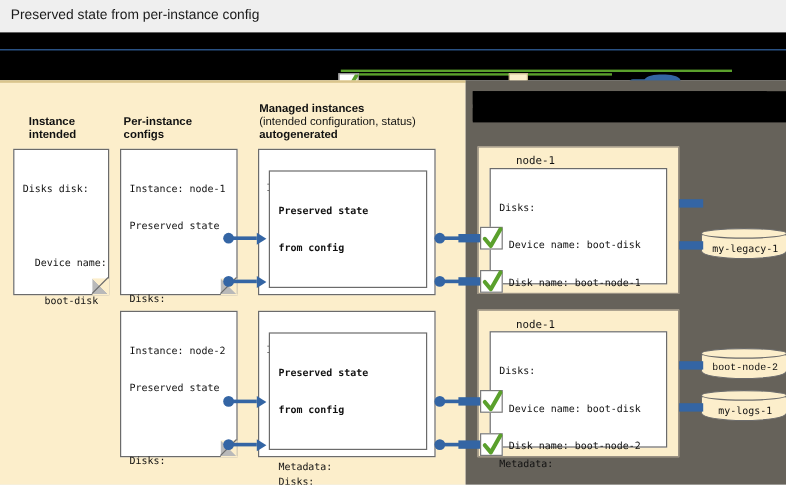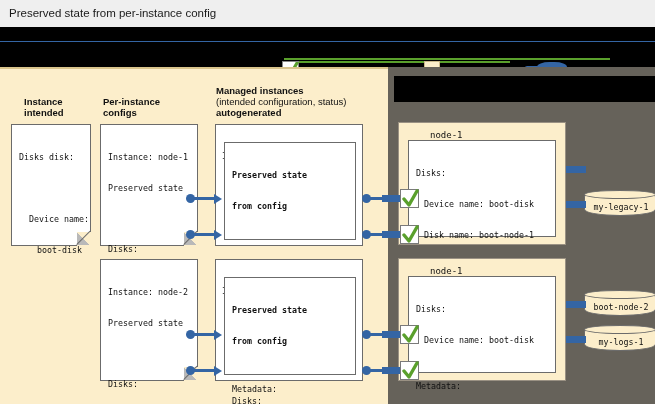--- a/index.html
+++ b/index.html
@@ -286,34 +286,35 @@
     <div>Metadata:</div>
     
   </div>
 
   <div class="nodebox" style="left:398px; top:258px; width:168px; height:123px;">
     <div class="nodelabel">node-1</div>
   </div>
   <div class="inner" style="left:408px; top:276px; width:148px; height:97px;">
     <div>Disks:</div>
     <div style="padding-left:8px;">Device name: boot-disk</div>
+    <div style="padding-left:8px;">Disk name: boot-node-2</div>
     <div style="height:8px;"></div>
     
     
     
     
     
   </div>
 
   <div class="cyl" style="left:584px; top:190px;">
     <div class="top"></div>
       <div class="lbl">my-legacy-1</div>
   </div>
 
-  <div class="cyl" style="left:584px; top:290px;">
+  <div class="cyl" style="left:584px; top:290px;font-family:Liberation Mono, monospace;">
     <div class="top"></div>
       <div class="lbl">boot-node-2</div>
   </div>
   <div class="cyl" style="left:584px; top:325px;">
     <div class="top"></div>
       <div class="lbl">my-logs-1</div>
   </div>
 
   <div class="dot" style="left:186px; top:194px;"></div>
   <div class="hline" style="left:194px; top:197px; width:20px;"></div>

